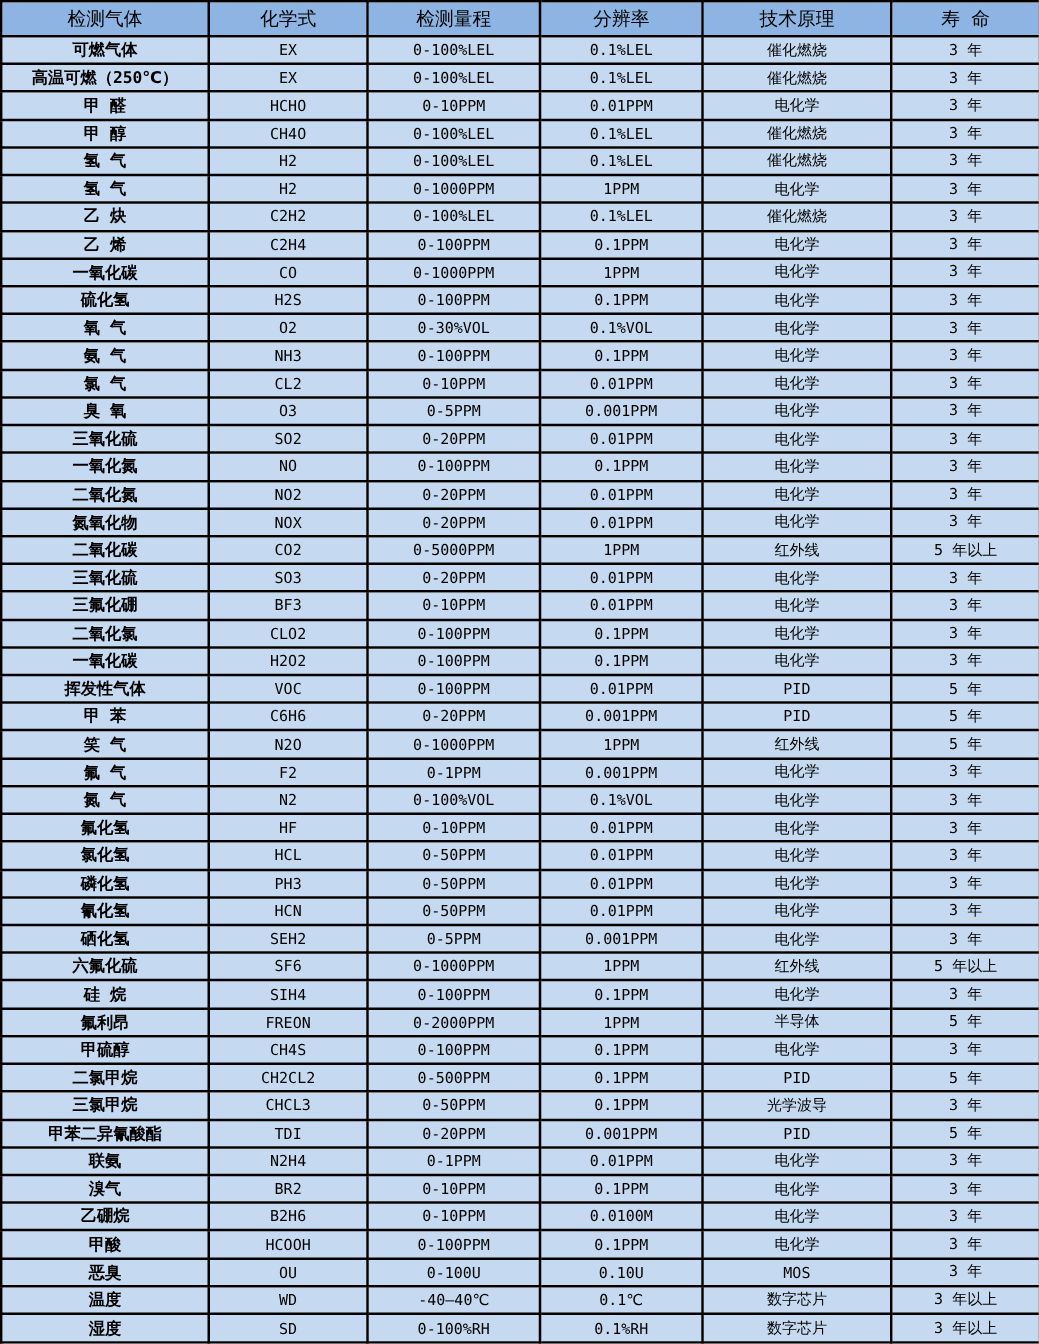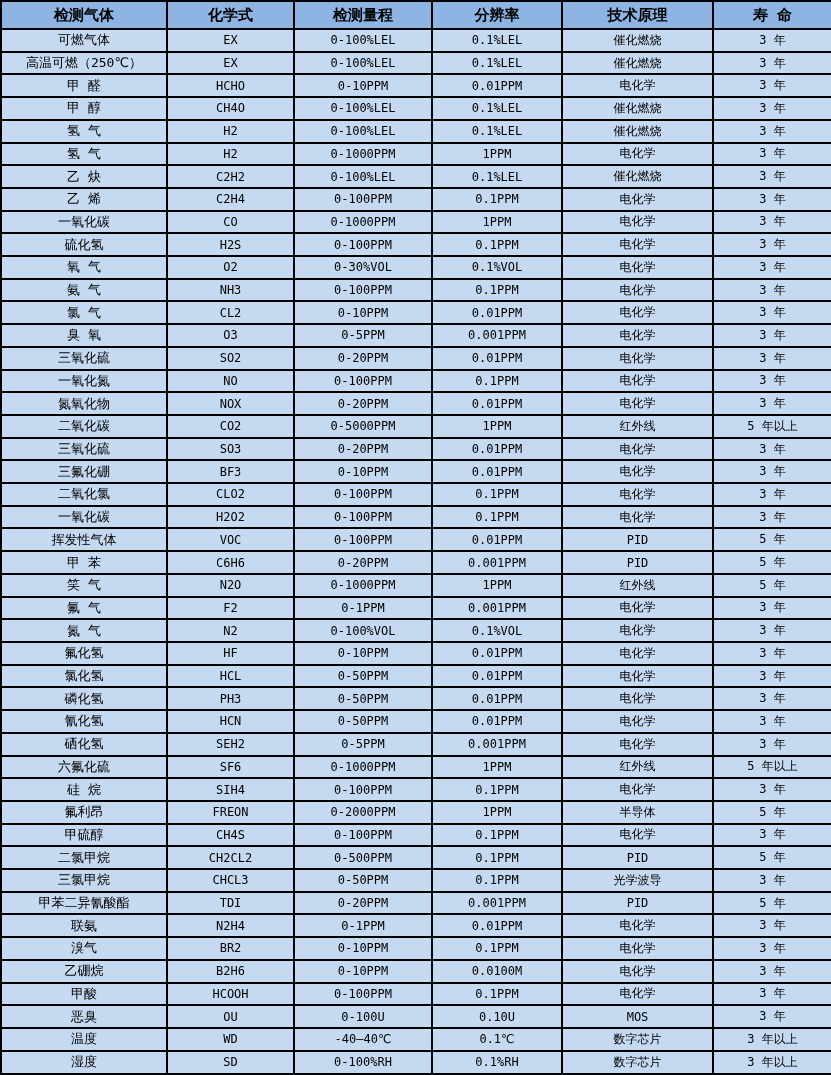--- a/index.html
+++ b/index.html
@@ -26,30 +26,31 @@
     text-align: center;
     vertical-align: middle;
     color: var(--text-color);
     overflow: hidden;
     white-space: nowrap;
     padding: 0 2px;
   }
   table.gas-table thead th {
     background: var(--header-bg);
     font-size: 15px;
-    font-weight: bold;
+    font-weight: normal;
     height: 28px;
   }
   table.gas-table tbody td {
     background: var(--row-bg);
     font-size: 12px;
     height: 21px;
   }
   table.gas-table tbody td.cell-gas {
     font-size: 13px;
+    font-weight: bold;
   }
 </style>
 </head>
 <body>
 
 <table class="gas-table">
   <colgroup>
     <col style="width:166px">
     <col style="width:127px">
     <col style="width:138px">
@@ -190,20 +191,28 @@
       </tr>
       <tr>
         <td class="cell-gas">一氧化氮</td>
         <td class="cell-formula">NO</td>
         <td class="cell-range">0-100PPM</td>
         <td class="cell-resolution">0.1PPM</td>
         <td class="cell-principle">电化学</td>
         <td class="cell-lifetime">3 年</td>
       </tr>
       <tr>
+        <td class="cell-gas">二氧化氮</td>
+        <td class="cell-formula">NO2</td>
+        <td class="cell-range">0-20PPM</td>
+        <td class="cell-resolution">0.01PPM</td>
+        <td class="cell-principle">电化学</td>
+        <td class="cell-lifetime">3 年</td>
+      </tr>
+      <tr>
         <td class="cell-gas">氮氧化物</td>
         <td class="cell-formula">NOX</td>
         <td class="cell-range">0-20PPM</td>
         <td class="cell-resolution">0.01PPM</td>
         <td class="cell-principle">电化学</td>
         <td class="cell-lifetime">3 年</td>
       </tr>
       <tr>
         <td class="cell-gas">二氧化碳</td>
         <td class="cell-formula">CO2</td>

